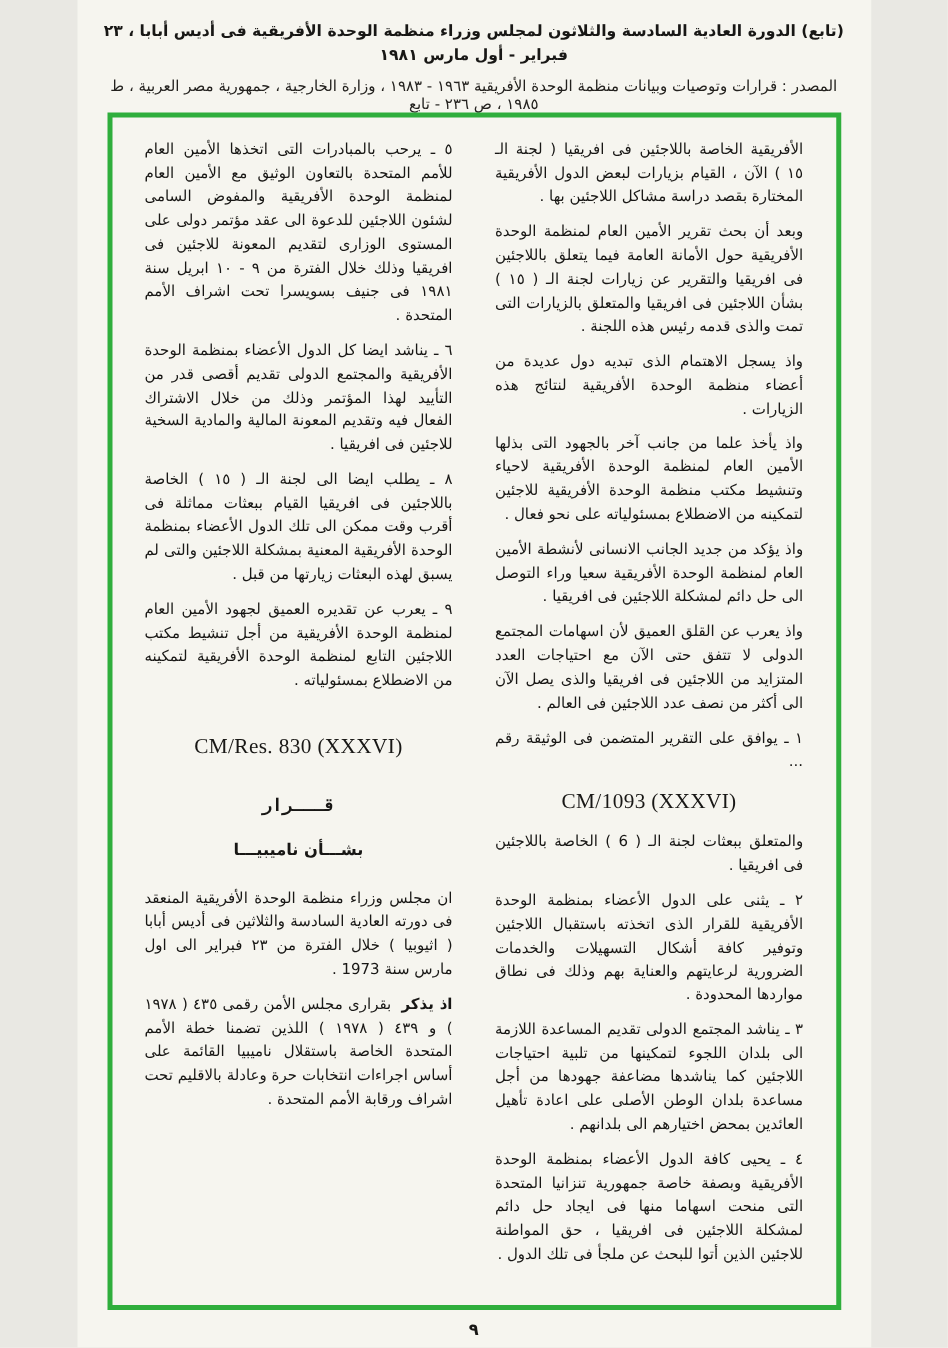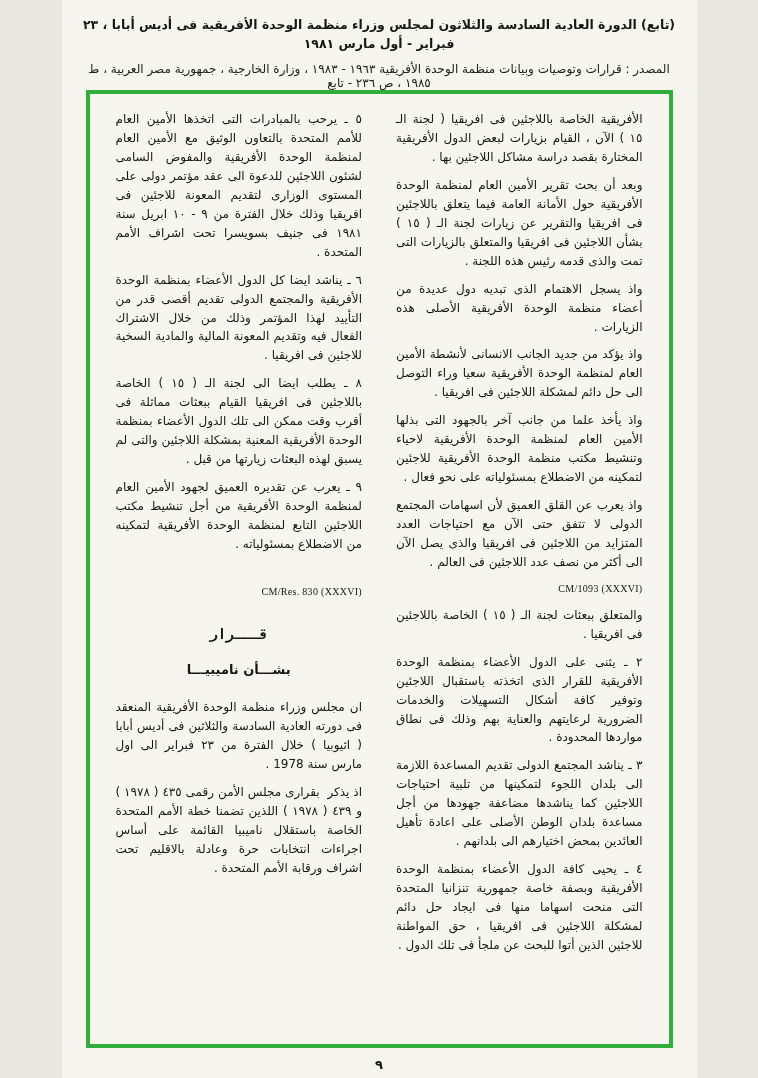--- a/index.html
+++ b/index.html
@@ -27,26 +27,26 @@
   }
   .columns { display:flex; gap:34px; height:100%; align-items:flex-start; }
   .col {
     flex:1 1 0;
     font-size:12px;
     line-height:1.58;
     text-align:justify;
     text-justify:inter-word;
   }
   .col p { margin-bottom:9px; }
-  .lead { font-weight:400; margin-left:4px; }
+  .lead { font-weight:700; margin-left:4px; }
   .code-line {
     direction:ltr;
-    text-align:right;
+    text-align:center;
     font-family:"Liberation Serif", serif;
-    font-size:10px;
+    font-size:17px;
     letter-spacing:0.3px;
     white-space:nowrap;
   }
   .cm-res { margin-top:30px !important; margin-bottom:10px !important; }
   .res-title {
     text-align:center; font-size:14px; font-weight:700;
     margin:24px 0 14px 0;
     font-family:Liberation Mono, monospace;
   }
   .res-subtitle {
@@ -67,40 +67,41 @@
     <div class="header-title">(تابع) الدورة العادية السادسة والثلاثون لمجلس وزراء منظمة الوحدة الأفريقية فى أديس أبابا ، ٢٣ فبراير - أول مارس ١٩٨١</div>
     <div class="header-source">المصدر : قرارات وتوصيات وبيانات منظمة الوحدة الأفريقية ١٩٦٣ - ١٩٨٣ ، وزارة الخارجية ، جمهورية مصر العربية ، ط ١٩٨٥ ، ص ٢٣٦ - تابع</div>
   </header>
 
   <div class="frame">
     <div class="columns">
 
       <section class="col">
         <p>الأفريقية الخاصة باللاجئين فى افريقيا ( لجنة الـ ١٥ ) الآن ، القيام بزيارات لبعض الدول الأفريقية المختارة بقصد دراسة مشاكل اللاجئين بها .</p>
         <p>وبعد أن بحث تقرير الأمين العام لمنظمة الوحدة الأفريقية حول الأمانة العامة فيما يتعلق باللاجئين فى افريقيا والتقرير عن زيارات لجنة الـ ( ١٥ ) بشأن اللاجئين فى افريقيا والمتعلق بالزيارات التى تمت والذى قدمه رئيس هذه اللجنة .</p>
-        <p>واذ يسجل الاهتمام الذى تبديه دول عديدة من أعضاء منظمة الوحدة الأفريقية الأصلى هذه الزيارات .</p>
+        <p>واذ يسجل الاهتمام الذى تبديه دول عديدة من أعضاء منظمة الوحدة الأفريقية لنتائج هذه الزيارات .</p>
+        <p>واذ يأخذ علما من جانب آخر بالجهود التى بذلها الأمين العام لمنظمة الوحدة الأفريقية لاحياء وتنشيط مكتب منظمة الوحدة الأفريقية للاجئين لتمكينه من الاضطلاع بمسئولياته على نحو فعال .</p>
         <p>واذ يؤكد من جديد الجانب الانسانى لأنشطة الأمين العام لمنظمة الوحدة الأفريقية سعيا وراء التوصل الى حل دائم لمشكلة اللاجئين فى افريقيا .</p>
-        <p>واذ يأخذ علما من جانب آخر بالجهود التى بذلها الأمين العام لمنظمة الوحدة الأفريقية لاحياء وتنشيط مكتب منظمة الوحدة الأفريقية للاجئين لتمكينه من الاضطلاع بمسئولياته على نحو فعال .</p>
         <p>واذ يعرب عن القلق العميق لأن اسهامات المجتمع الدولى لا تتفق حتى الآن مع احتياجات العدد المتزايد من اللاجئين فى افريقيا والذى يصل الآن الى أكثر من نصف عدد اللاجئين فى العالم .</p>
+        <p>١ ـ يوافق على التقرير المتضمن فى الوثيقة رقم ...</p>
         <p class="code-line">CM/1093 (XXXVI)</p>
-        <p>والمتعلق ببعثات لجنة الـ ( ١٥ ) الخاصة باللاجئين فى افريقيا .</p>
+        <p>والمتعلق ببعثات لجنة الـ ( 6 ) الخاصة باللاجئين فى افريقيا .</p>
         <p>٢ ـ يثنى على الدول الأعضاء بمنظمة الوحدة الأفريقية للقرار الذى اتخذته باستقبال اللاجئين وتوفير كافة أشكال التسهيلات والخدمات الضرورية لرعايتهم والعناية بهم وذلك فى نطاق مواردها المحدودة .</p>
         <p>٣ ـ يناشد المجتمع الدولى تقديم المساعدة اللازمة الى بلدان اللجوء لتمكينها من تلبية احتياجات اللاجئين كما يناشدها مضاعفة جهودها من أجل مساعدة بلدان الوطن الأصلى على اعادة تأهيل العائدين بمحض اختيارهم الى بلدانهم .</p>
         <p>٤ ـ يحيى كافة الدول الأعضاء بمنظمة الوحدة الأفريقية وبصفة خاصة جمهورية تنزانيا المتحدة التى منحت اسهاما منها فى ايجاد حل دائم لمشكلة اللاجئين فى افريقيا ، حق المواطنة للاجئين الذين أتوا للبحث عن ملجأ فى تلك الدول .</p>
       </section>
 
       <section class="col">
         <p>٥ ـ يرحب بالمبادرات التى اتخذها الأمين العام للأمم المتحدة بالتعاون الوثيق مع الأمين العام لمنظمة الوحدة الأفريقية والمفوض السامى لشئون اللاجئين للدعوة الى عقد مؤتمر دولى على المستوى الوزارى لتقديم المعونة للاجئين فى افريقيا وذلك خلال الفترة من ٩ - ١٠ ابريل سنة ١٩٨١ فى جنيف بسويسرا تحت اشراف الأمم المتحدة .</p>
         <p>٦ ـ يناشد ايضا كل الدول الأعضاء بمنظمة الوحدة الأفريقية والمجتمع الدولى تقديم أقصى قدر من التأييد لهذا المؤتمر وذلك من خلال الاشتراك الفعال فيه وتقديم المعونة المالية والمادية السخية للاجئين فى افريقيا .</p>
         <p>٨ ـ يطلب ايضا الى لجنة الـ ( ١٥ ) الخاصة باللاجئين فى افريقيا القيام ببعثات مماثلة فى أقرب وقت ممكن الى تلك الدول الأعضاء بمنظمة الوحدة الأفريقية المعنية بمشكلة اللاجئين والتى لم يسبق لهذه البعثات زيارتها من قبل .</p>
         <p>٩ ـ يعرب عن تقديره العميق لجهود الأمين العام لمنظمة الوحدة الأفريقية من أجل تنشيط مكتب اللاجئين التابع لمنظمة الوحدة الأفريقية لتمكينه من الاضطلاع بمسئولياته .</p>
         <p class="code-line cm-res">CM/Res. 830 (XXXVI)</p>
         <h2 class="res-title">قـــرار</h2>
         <h3 class="res-subtitle">بشـــأن ناميبيـــا</h3>
-        <p>ان مجلس وزراء منظمة الوحدة الأفريقية المنعقد فى دورته العادية السادسة والثلاثين فى أديس أبابا ( اثيوبيا ) خلال الفترة من ٢٣ فبراير الى اول مارس سنة 1978 .</p>
+        <p>ان مجلس وزراء منظمة الوحدة الأفريقية المنعقد فى دورته العادية السادسة والثلاثين فى أديس أبابا ( اثيوبيا ) خلال الفترة من ٢٣ فبراير الى اول مارس سنة 1973 .</p>
         <p>
           <span class="lead">اذ يذكر</span>
           <span>بقرارى مجلس الأمن رقمى ٤٣٥ ( ١٩٧٨ ) و ٤٣٩ ( ١٩٧٨ ) اللذين تضمنا خطة الأمم المتحدة الخاصة باستقلال ناميبيا القائمة على أساس اجراءات انتخابات حرة وعادلة بالاقليم تحت اشراف ورقابة الأمم المتحدة .</span>
         </p>
       </section>
 
     </div>
   </div>
 
   <div class="page-number">٩</div>

